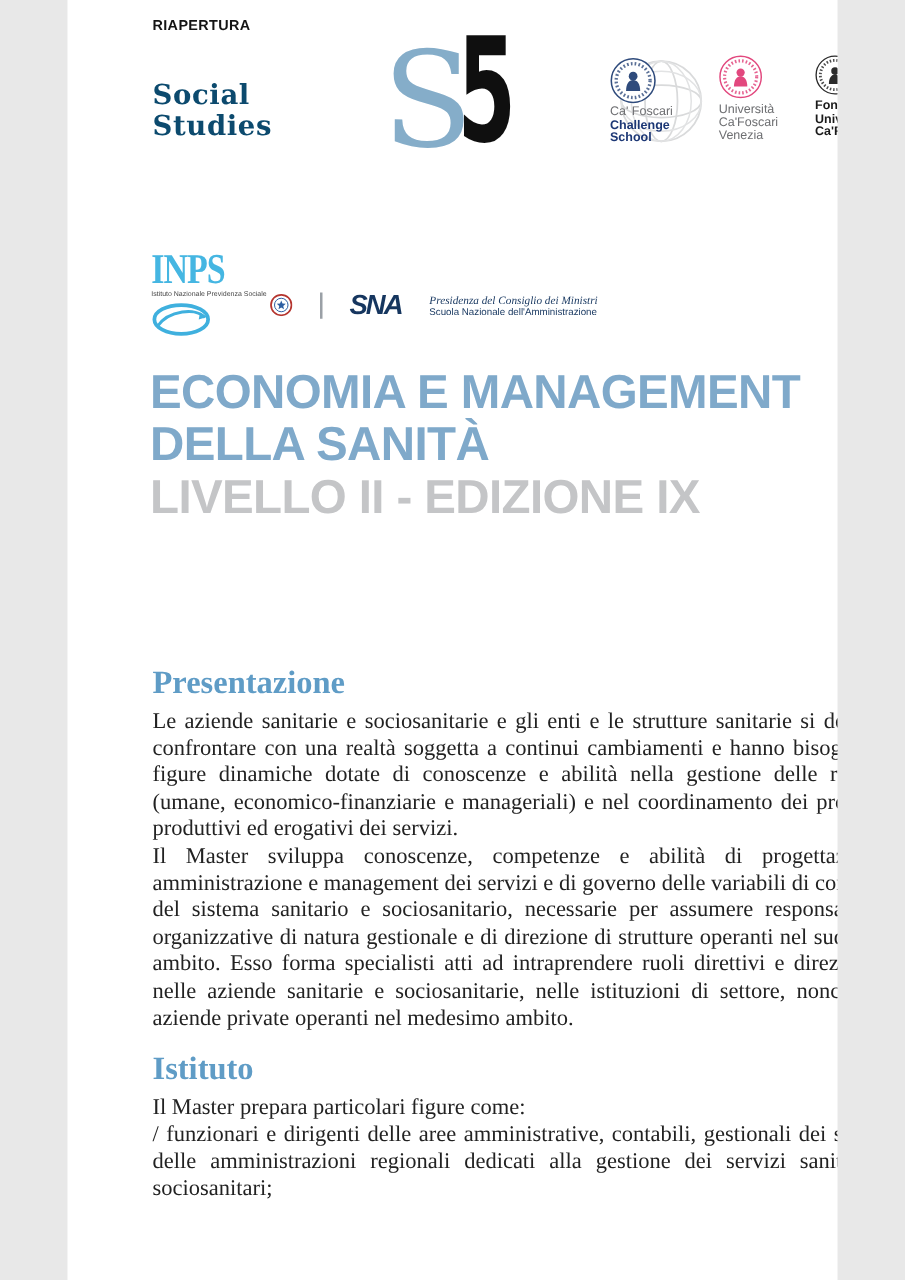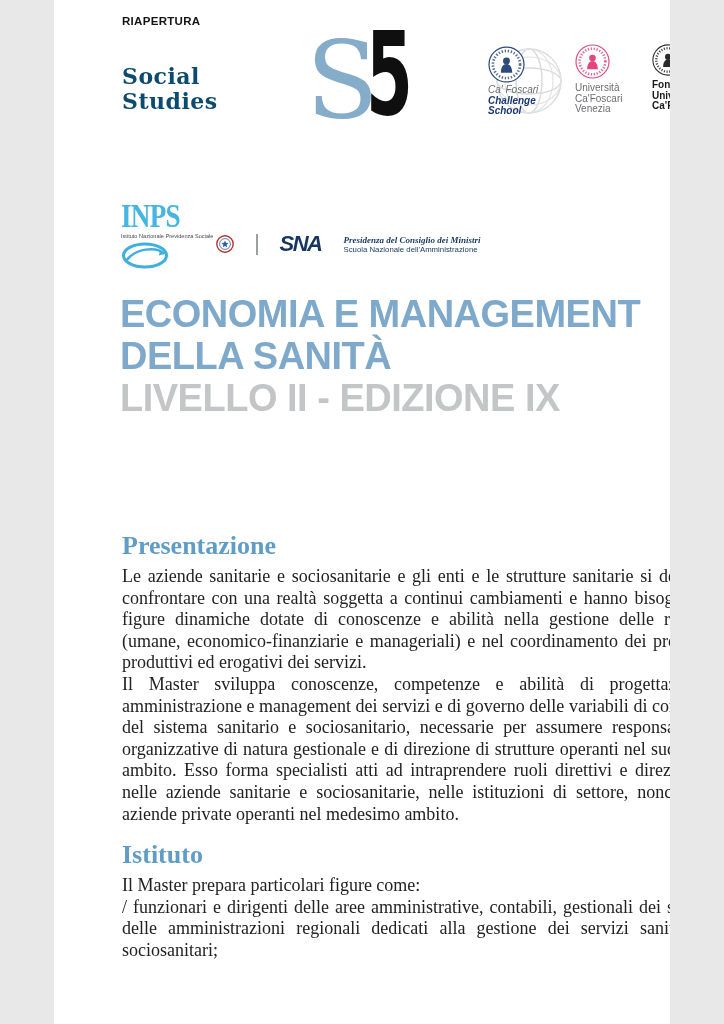--- a/index.html
+++ b/index.html
@@ -40,21 +40,21 @@
   .logo-block { position:absolute; top:44px; }
   .logo-block .seal { display:block; }
   .logo-text { margin-top:4px; font-size:10px; line-height:10.6px; }
   .gray-t  { color:#6D6E71; }
   .navy-t  { color:#1C3775; font-weight:bold; }
   .black-t { color:#1a1a1a; font-weight:bold; }
 
   .cs-block   { left:430px; width:88px; height:76px; }
   .cs-globe   { position:absolute; left:8px; top:2px; }
   .cs-seal    { position:absolute; left:4px; top:2px; }
-  .cs-text    { position:absolute; left:4px; top:37px;font-style:italic; }
+  .cs-text    { position:absolute; left:4px; top:37px; }
   .uni-block  { left:521px; width:74px; }
   .fon-block  { left:598px; width:90px; }
 
   
   .inps { position:absolute; left:67px; top:202px; width:110px; }
   .inps-acronym {
     font-family:"Liberation Serif", serif; font-weight:bold;
     font-size:34px; line-height:28px; color:#45B6E2; letter-spacing:-1px;
     transform:scaleX(.8); transform-origin:left top;
   }
@@ -63,21 +63,21 @@
 
   
   .sna { position:absolute; left:162px; top:231px; display:flex; align-items:center; gap:22px; }
   .sna-emblem { display:block; }
   .sna-sep { width:1.5px; height:21px; background:#9aa0a6; }
   .sna-acronym {
     font-size:22px; font-weight:bold; font-style:italic;
     letter-spacing:-1.5px; color:#16365F;
   }
   .sna-lines { color:#16365F; }
-  .sna-line1 { font-family:"Liberation Serif", serif; font-style:italic; font-weight:bold; font-size:9px; line-height:10px; }
+  .sna-line1 { font-family:"Liberation Serif", serif; font-style:italic; font-weight:normal; font-size:9px; line-height:10px; }
   .sna-line2 { font-size:7.8px; line-height:9px; }
 
   
   .doc-title { position:absolute; left:66px; top:293px; width:620px; }
   .doc-title div {
     font-weight:bold; font-size:38px; line-height:42px; letter-spacing:-.5px;
   }
   .title-blue { color:#7FA9CA; }
   .title-gray { color:#C4C5C7; }
 

